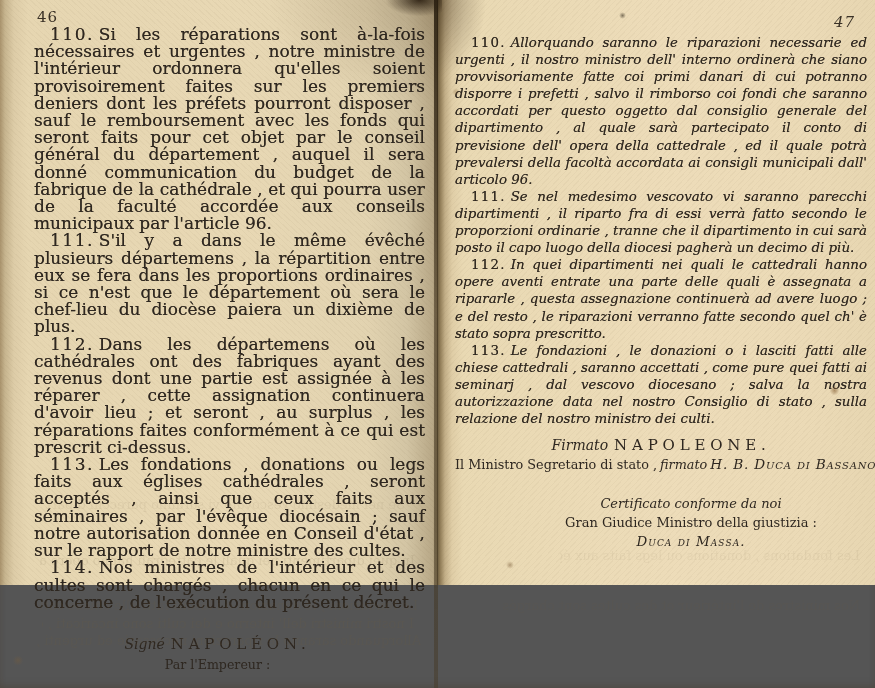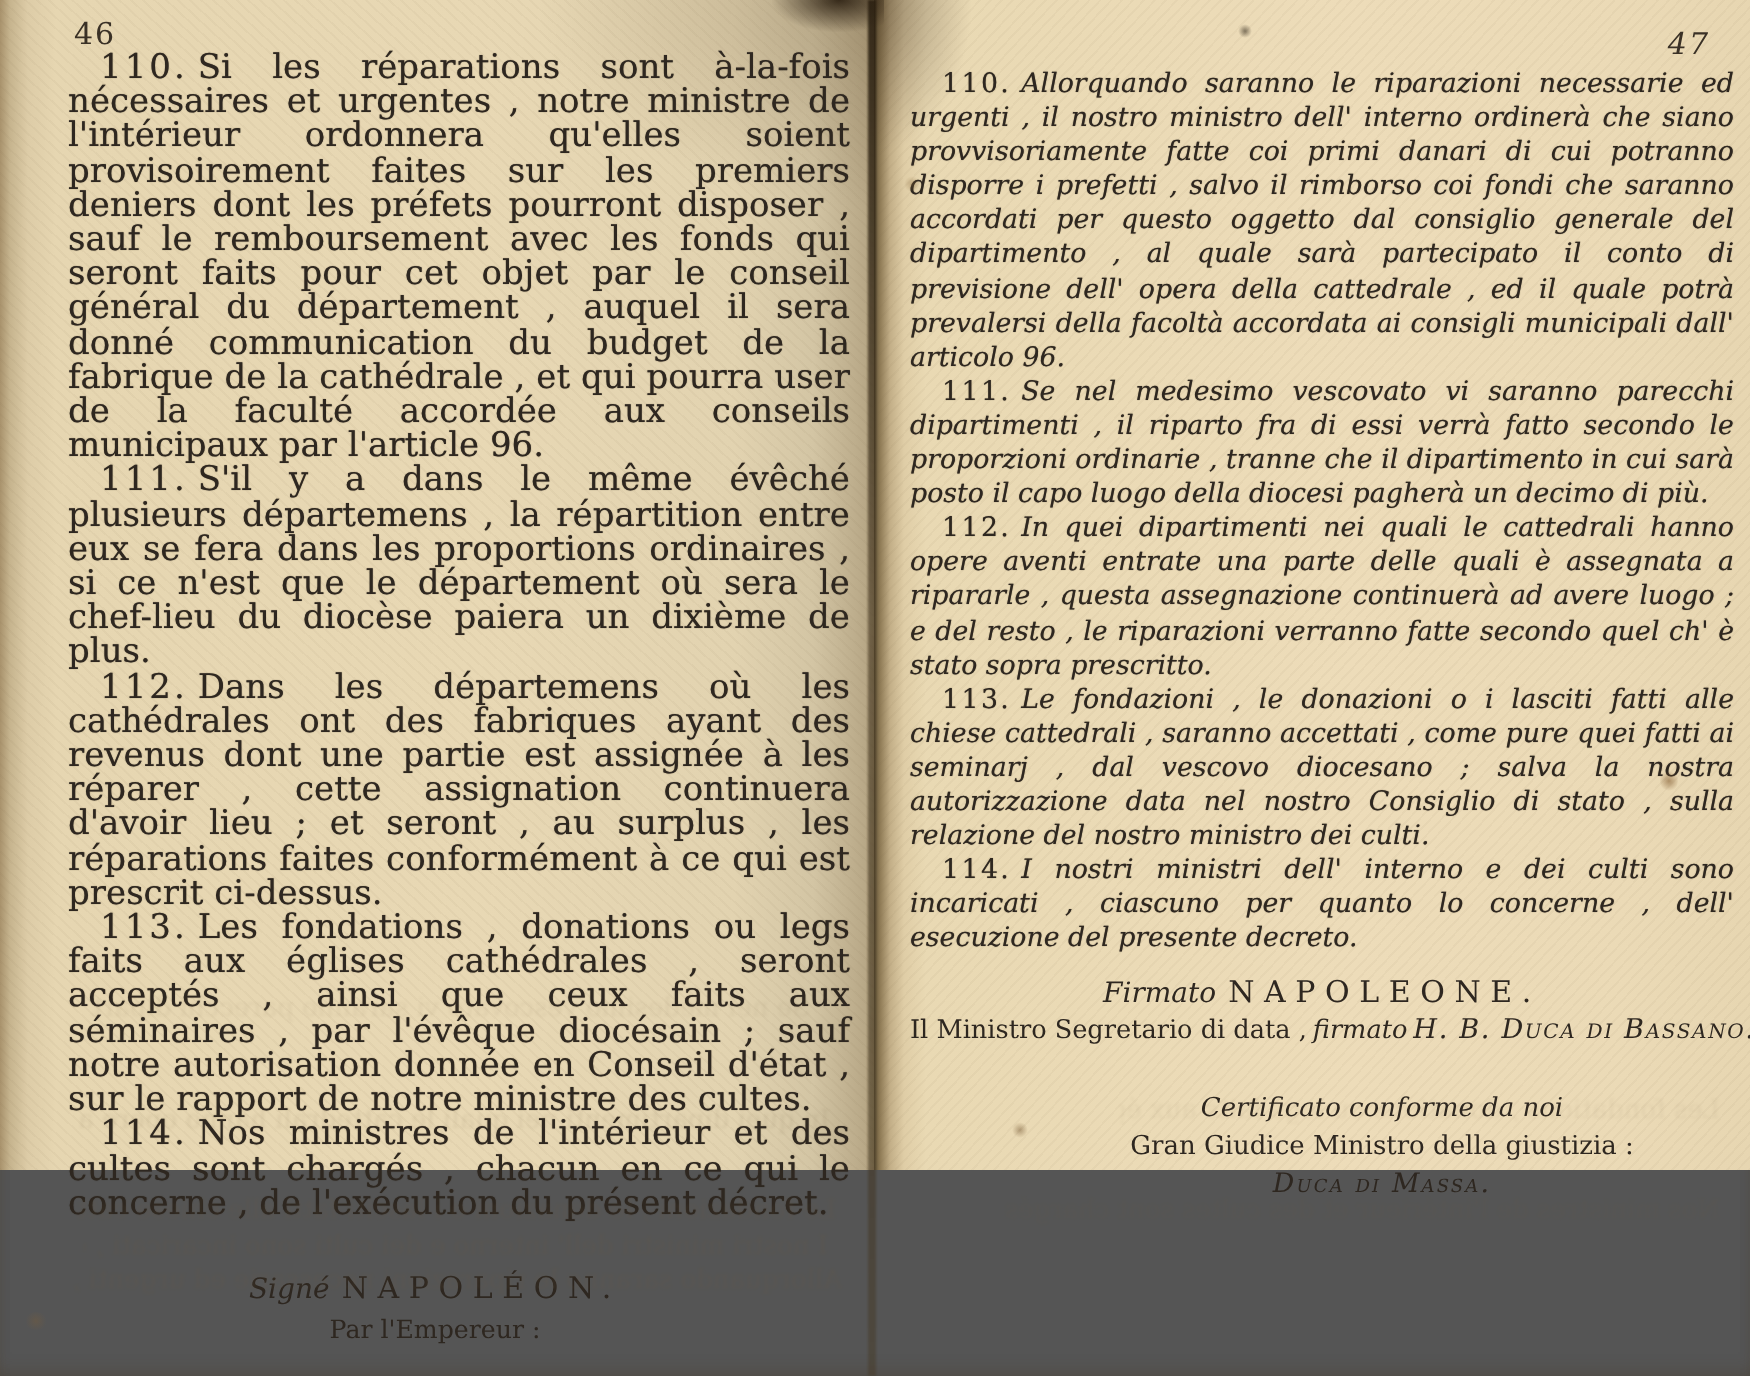--- a/index.html
+++ b/index.html
@@ -118,29 +118,28 @@
   </div>
 
   <div class="page page-right">
     <div class="folio folio-right">47</div>
 
     <div class="body">
       <p><span class="pnum">110.</span><span>Allorquando saranno le riparazioni necessarie ed urgenti , il nostro ministro dell' interno ordinerà che siano provvisoriamente fatte coi primi danari di cui potranno disporre i prefetti , salvo il rimborso coi fondi che saranno accordati per questo oggetto dal consiglio generale del dipartimento , al quale sarà partecipato il conto di previsione dell' opera della cattedrale , ed il quale potrà prevalersi della facoltà accordata ai consigli municipali dall' articolo 96.</span></p>
       <p><span class="pnum">111.</span><span>Se nel medesimo vescovato vi saranno parecchi dipartimenti , il riparto fra di essi verrà fatto secondo le proporzioni ordinarie , tranne che il dipartimento in cui sarà posto il capo luogo della diocesi pagherà un decimo di più.</span></p>
       <p><span class="pnum">112.</span><span>In quei dipartimenti nei quali le cattedrali hanno opere aventi entrate una parte delle quali è assegnata a ripararle , questa assegnazione continuerà ad avere luogo ; e del resto , le riparazioni verranno fatte secondo quel ch' è stato sopra prescritto.</span></p>
       <p><span class="pnum">113.</span><span>Le fondazioni , le donazioni o i lasciti fatti alle chiese cattedrali , saranno accettati , come pure quei fatti ai seminarj , dal vescovo diocesano ; salva la nostra autorizzazione data nel nostro Consiglio di stato , sulla relazione del nostro ministro dei culti.</span></p>
-      <p><span class="pnum">114.</span><span>I nostri ministri dell' interno e dei culti sono incaricati , ciascuno per quanto lo concerne , dell' esecuzione del presente decreto.</span></p>
     </div>
 
     <div class="sig">
       <div class="sig-line">
         <span class="sig-word">Firmato</span><span class="sig-name">NAPOLEONE.</span>
       </div>
       <div class="minister">
-        <span class="m-prefix">Il Ministro Segretario di data ,</span><span class="m-signed">firmato</span><span class="m-name">H. B. Duca di Bassano.</span>
+        <span class="m-prefix">Il Ministro Segretario di stato ,</span><span class="m-signed">firmato</span><span class="m-name">H. B. Duca di Bassano.</span>
       </div>
     </div>
 
     <div class="cert">
       <div class="cert-1">Certificato conforme da noi</div>
       <div class="cert-2">Gran Giudice Ministro della giustizia :</div>
       <div class="cert-3">Duca di Massa.</div>
     </div>
   </div>
 

